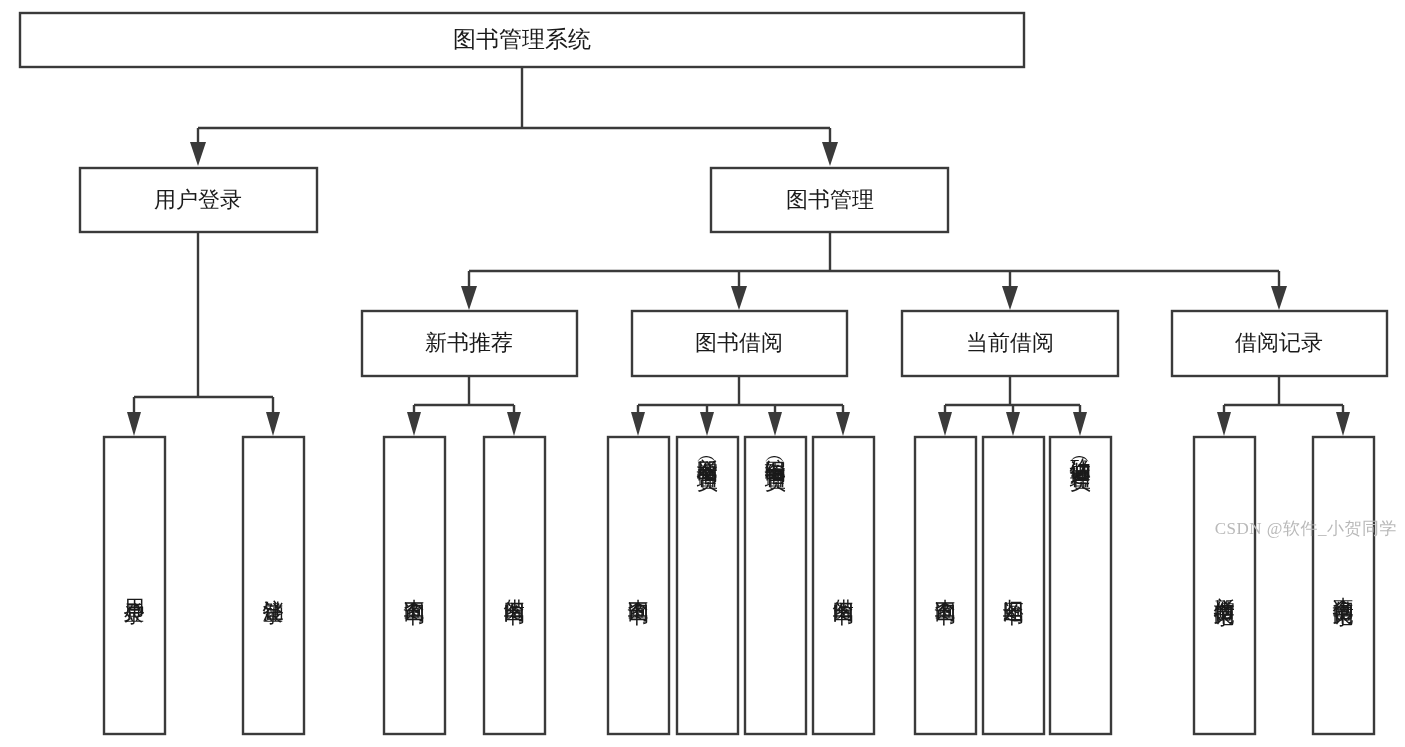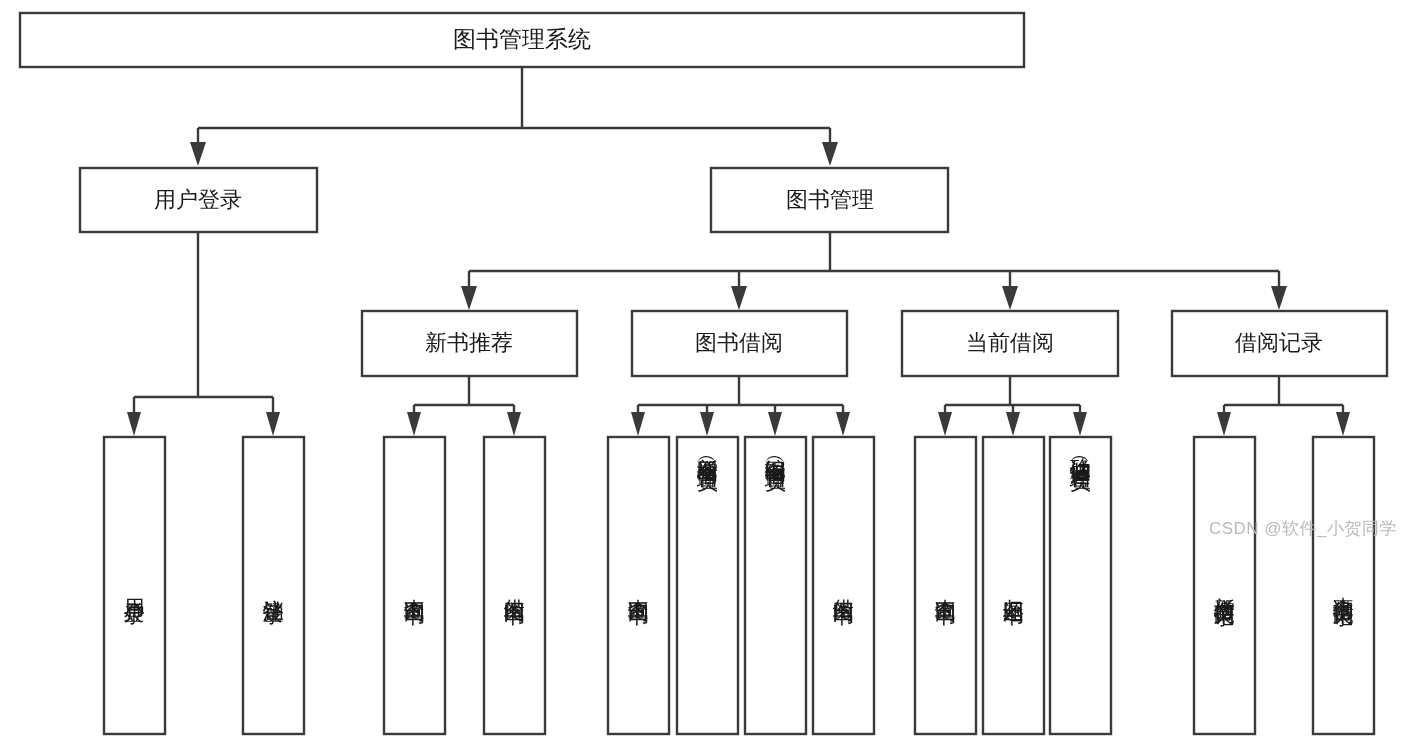--- a/index.html
+++ b/index.html
@@ -71,21 +71,21 @@
     font-size: 21px;
     line-height: 1.12;
     letter-spacing: 2px;
     color: #1a1a1a;
     white-space: nowrap;
   }
   .watermark {
     position: absolute;
     right: 8px;
     bottom: 4px;
-    font-family: Liberation Sans, sans-serif;
+    font-family: Liberation Serif, serif;
     font-size: 17px;
     color: #b9b9b9;
     letter-spacing: 0.5px;
     white-space: nowrap;
   }
 </style>
 </head>
 <body>
 
 <div id="diagram-root">

